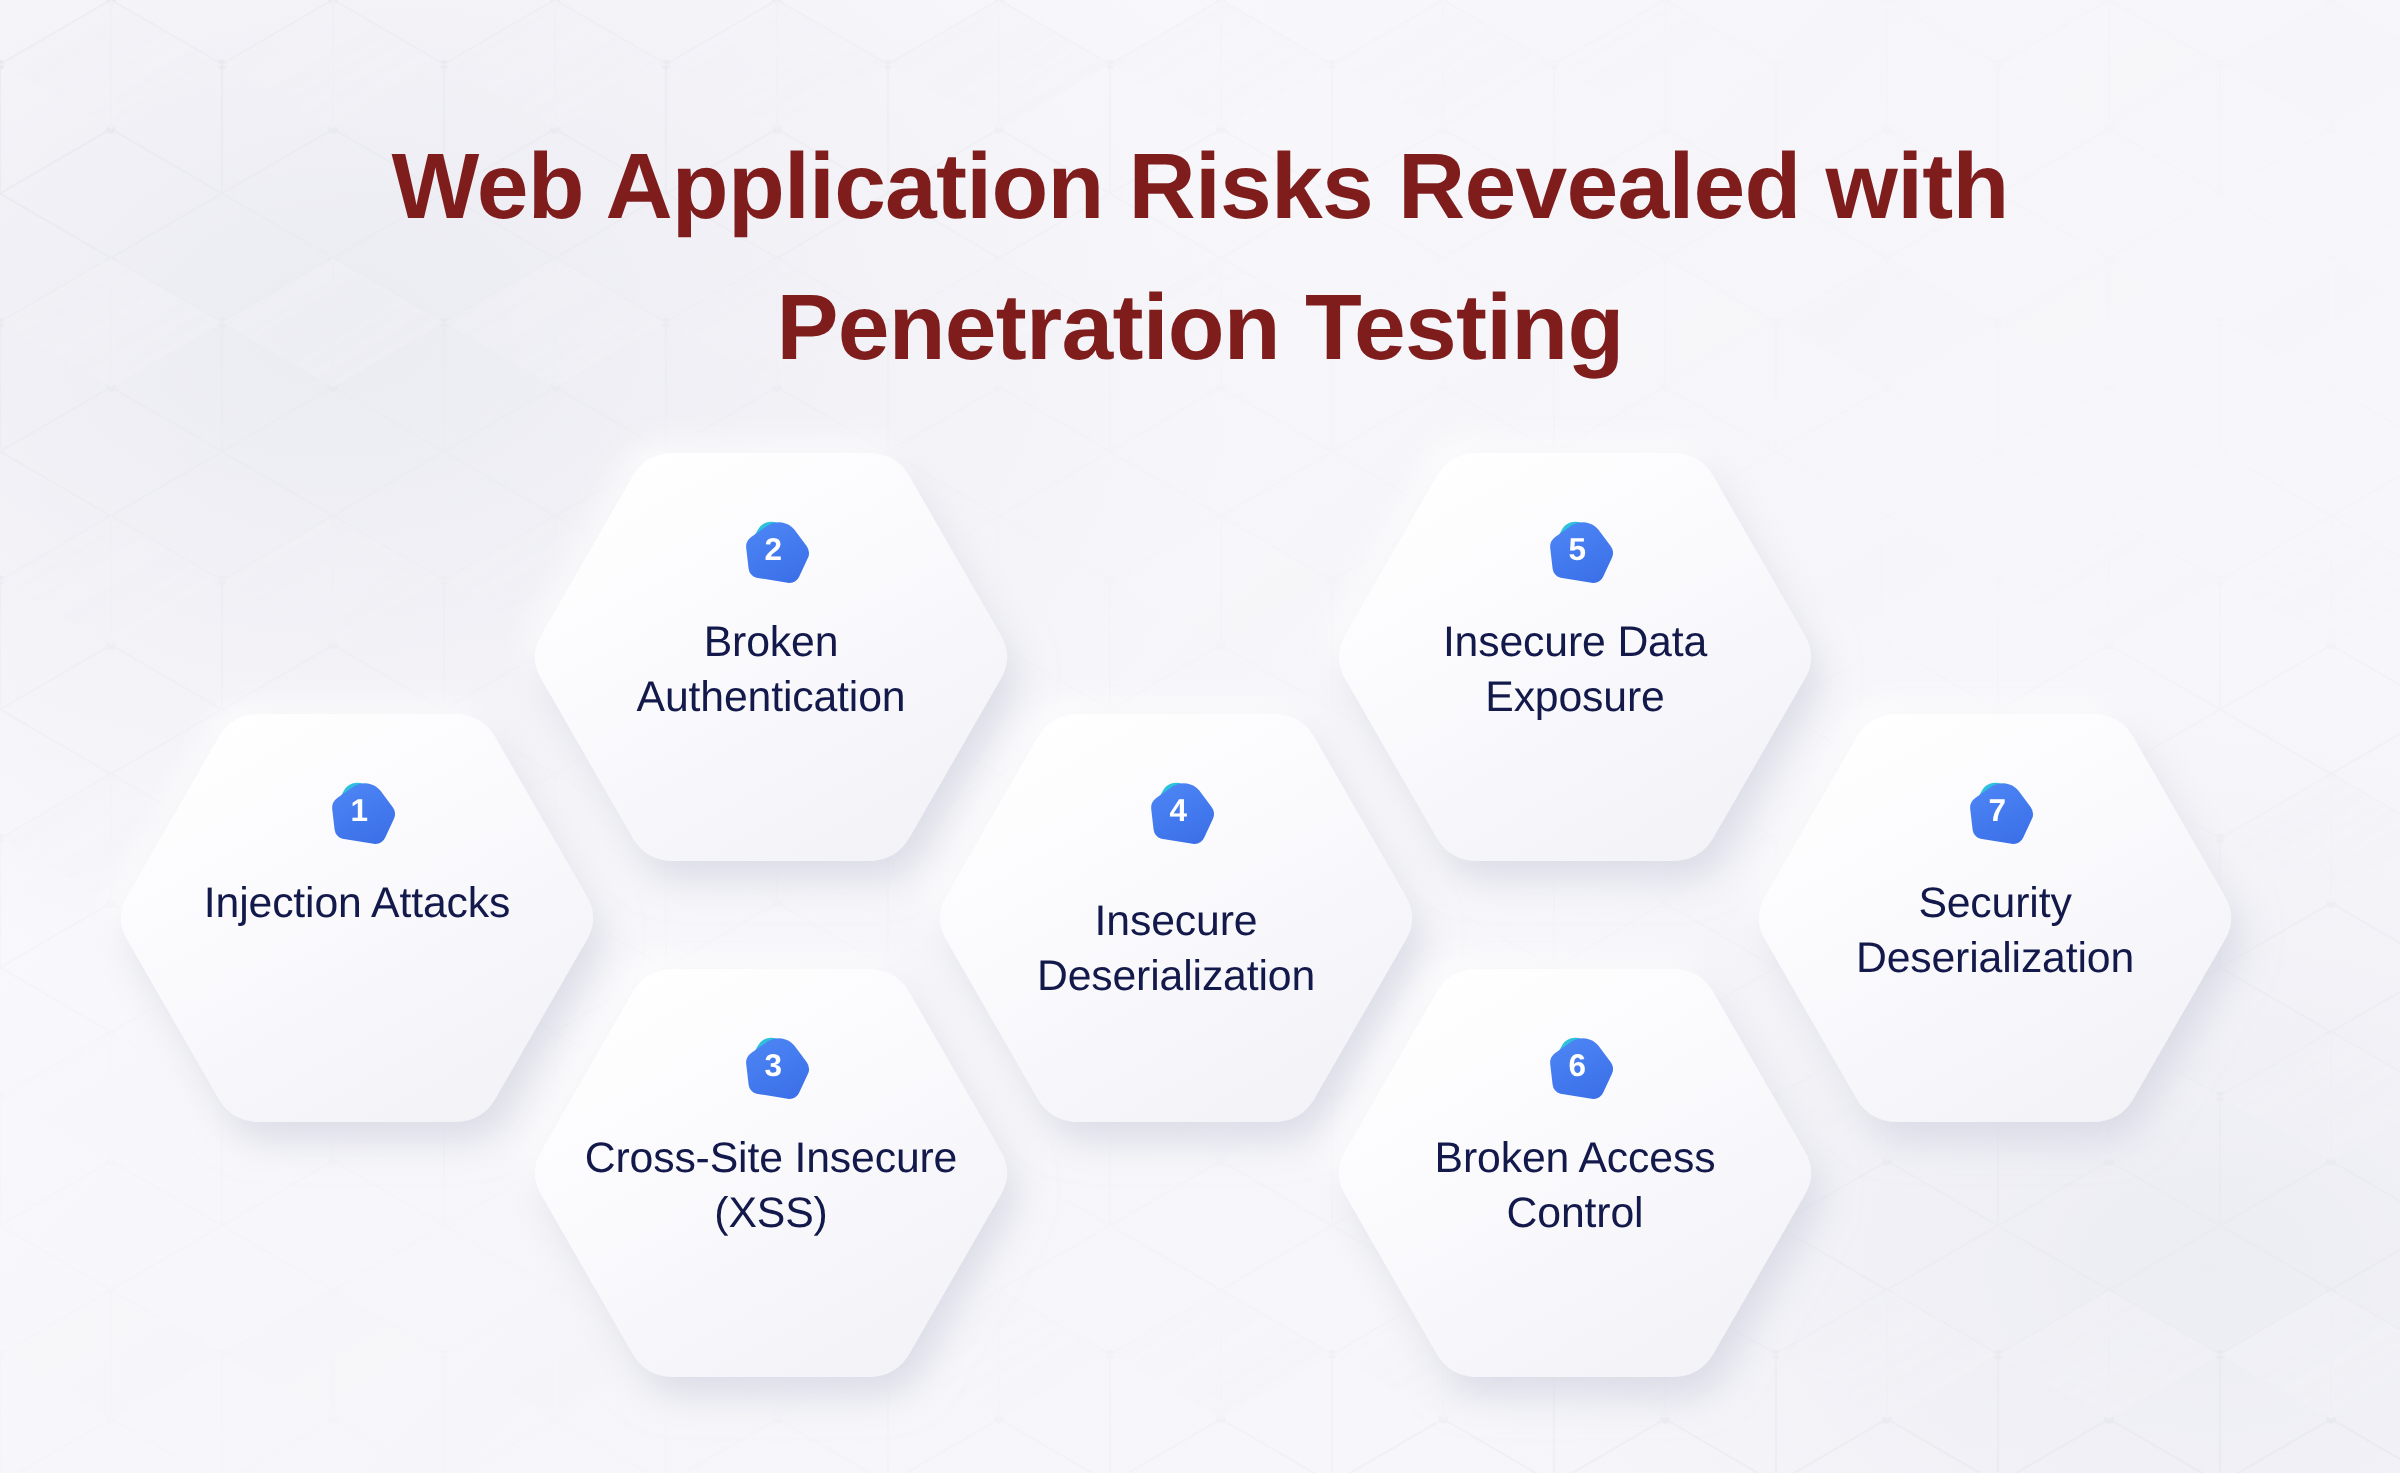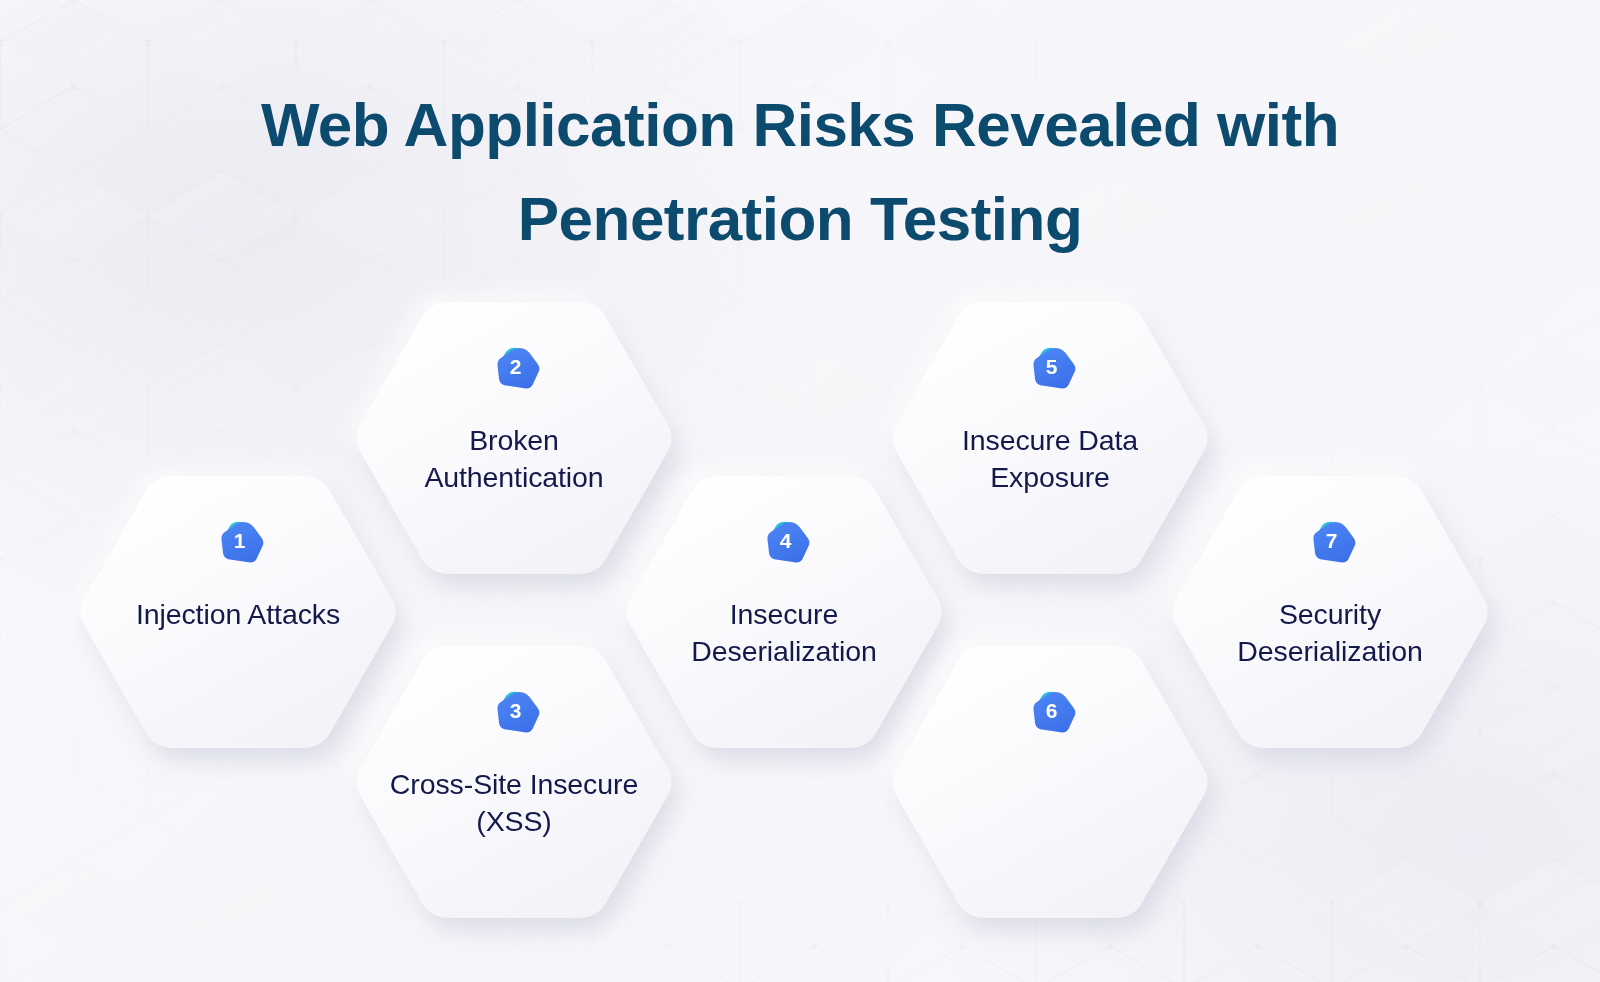--- a/index.html
+++ b/index.html
@@ -36,21 +36,21 @@
 
   
   .title-wrap {
     position:absolute;
     top:78px; left:0; width:1600px;
     text-align:center;
     z-index:5;
   }
   .title-line {
     display:block;
-    color:#0c4a6e;
+    color:#7f1d1d;
     font-weight:bold;
     font-size:62px;
     line-height:1.52;
     letter-spacing:-0.5px;
     font-stretch:condensed;
   }
 
   
   .comb { position:absolute; inset:0; z-index:3; }
 
@@ -85,21 +85,21 @@
     color:#ffffff;
     font-size:21px;
     font-weight:bold;
     line-height:1;
     padding-left:3px;
     padding-top:3px;
     z-index:2;
   }
 
   .hex-label {
-    margin-top:28px;
+    margin-top:16px;
     width:258px;
     text-align:center;
     color:#13194a;
     font-size:28.5px;
     line-height:1.31;
     font-weight:normal;
     letter-spacing:-0.1px;
   }
   .hex-label.lbl-1 { }
   .hex-label.lbl-4 { margin-top:28px; }
@@ -381,20 +381,21 @@
               </defs>
               <g transform="translate(14,11) rotate(-18 17 17)">
                 <path fill="url(#tgrad5)" d="M17 0.5 Q21 0.5 24.2 3.3 L32.2 11.1 Q35 13.9 33.9 17.6 L30.8 28.4 Q29.7 32.1 25.9 32.6 L8.4 32.6 Q4.6 32.1 3.4 28.4 L0.4 17.6 Q-0.7 13.9 2.1 11.1 L10.1 3.3 Q13 0.5 17 0.5 Z"></path>
               </g>
               <g transform="translate(9,11) rotate(9 24 22)">
                 <path fill="url(#bgrad5)" d="M24 1 Q29 1 32.9 4.4 L42.7 13.9 Q46.1 17.3 44.8 21.8 L41 35 Q39.7 39.5 35 40.1 L13 40.1 Q8.3 39.5 6.9 35 L3.2 21.8 Q1.9 17.3 5.3 13.9 L15.1 4.4 Q19 1 24 1 Z"></path>
               </g>
             </svg>
             <div class="badge-num">6</div>
           </div>
+          <div class="hex-label lbl-6">Broken Access Control</div>
         </div>
       </div>
       <div class="hex" style="left: 1330px; top: 616px;">
         <svg class="hex-svg" viewBox="0 0 324 292" aria-hidden="true">
           <defs>
             <linearGradient id="hexgrad6" x1="0.18" y1="0" x2="0.82" y2="1">
               <stop offset="0%" stop-color="#ffffff"></stop>
               <stop offset="45%" stop-color="#fafafd"></stop>
               <stop offset="100%" stop-color="#f2f2f7"></stop>
             </linearGradient>

